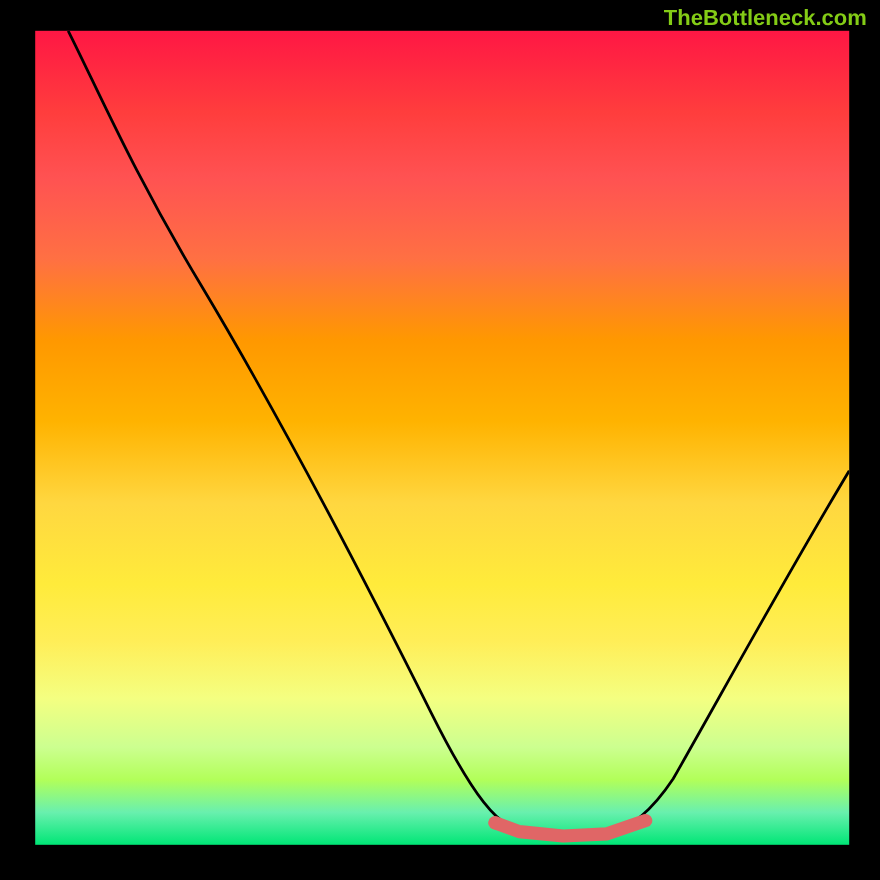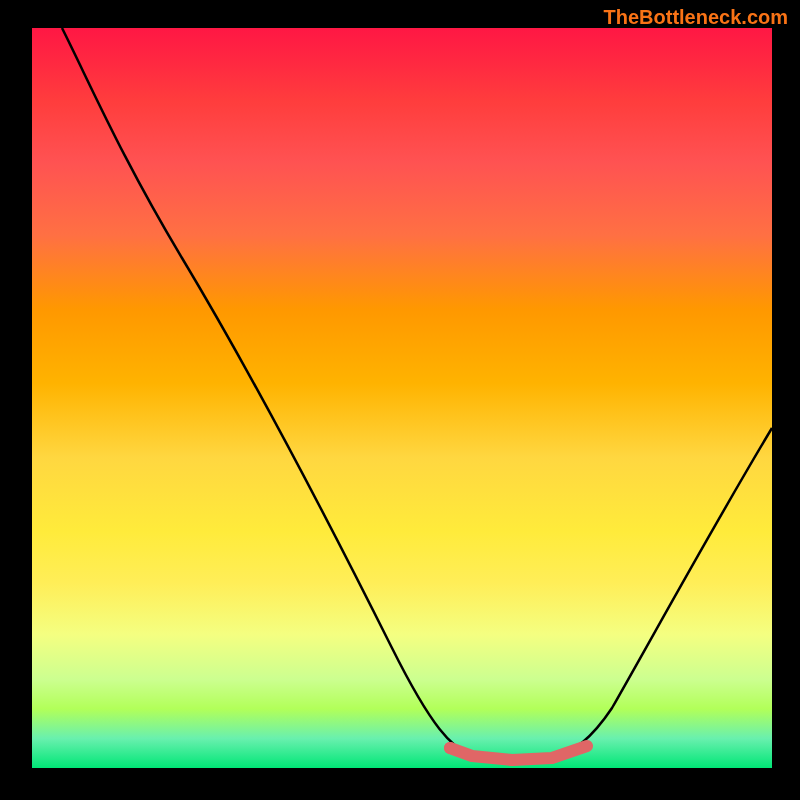--- a/index.html
+++ b/index.html
@@ -8,21 +8,21 @@
     width: 800px;
     height: 800px;
     background: #000;
     font-family: Arial, sans-serif;
     position: relative;
   }
   .watermark {
     position: absolute;
     top: 6px;
     right: 12px;
-    color: #f97316;
+    color: #84cc16;
     font-size: 20px;
     font-weight: bold;
     z-index: 10;
   }
   .chart-area {
     position: absolute;
     left: 32px;
     top: 28px;
     width: 740px;
     height: 740px;

